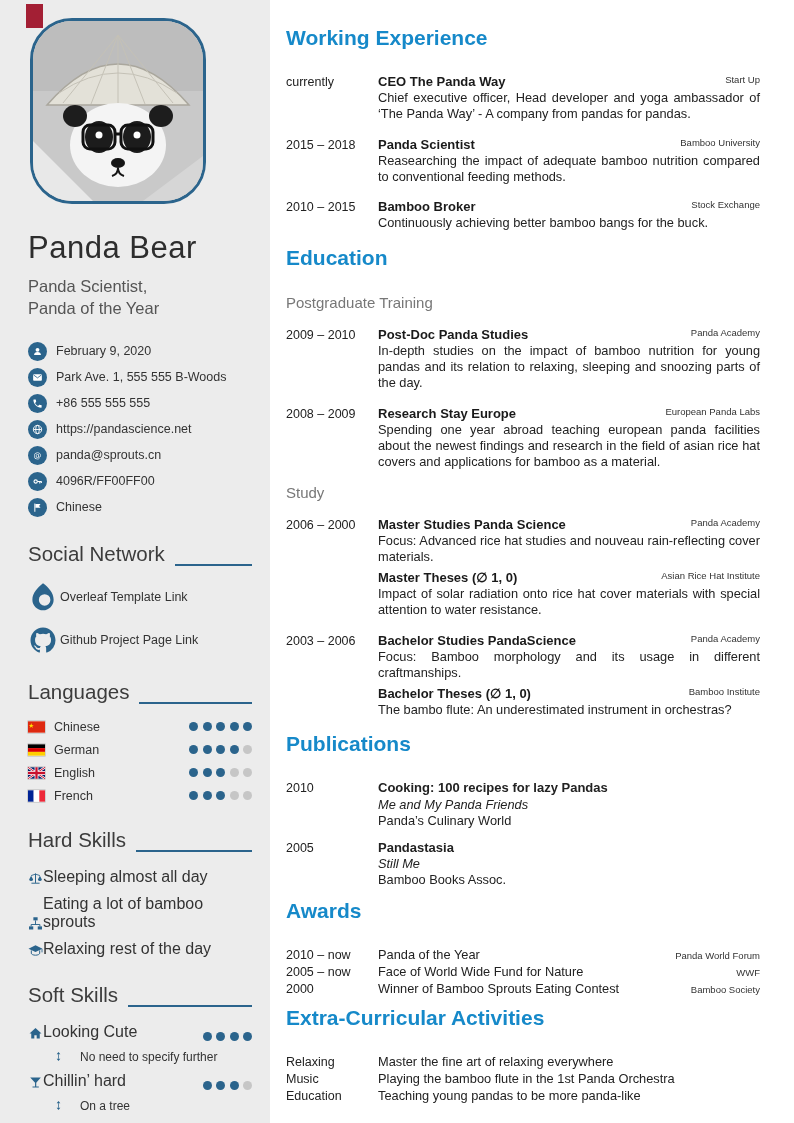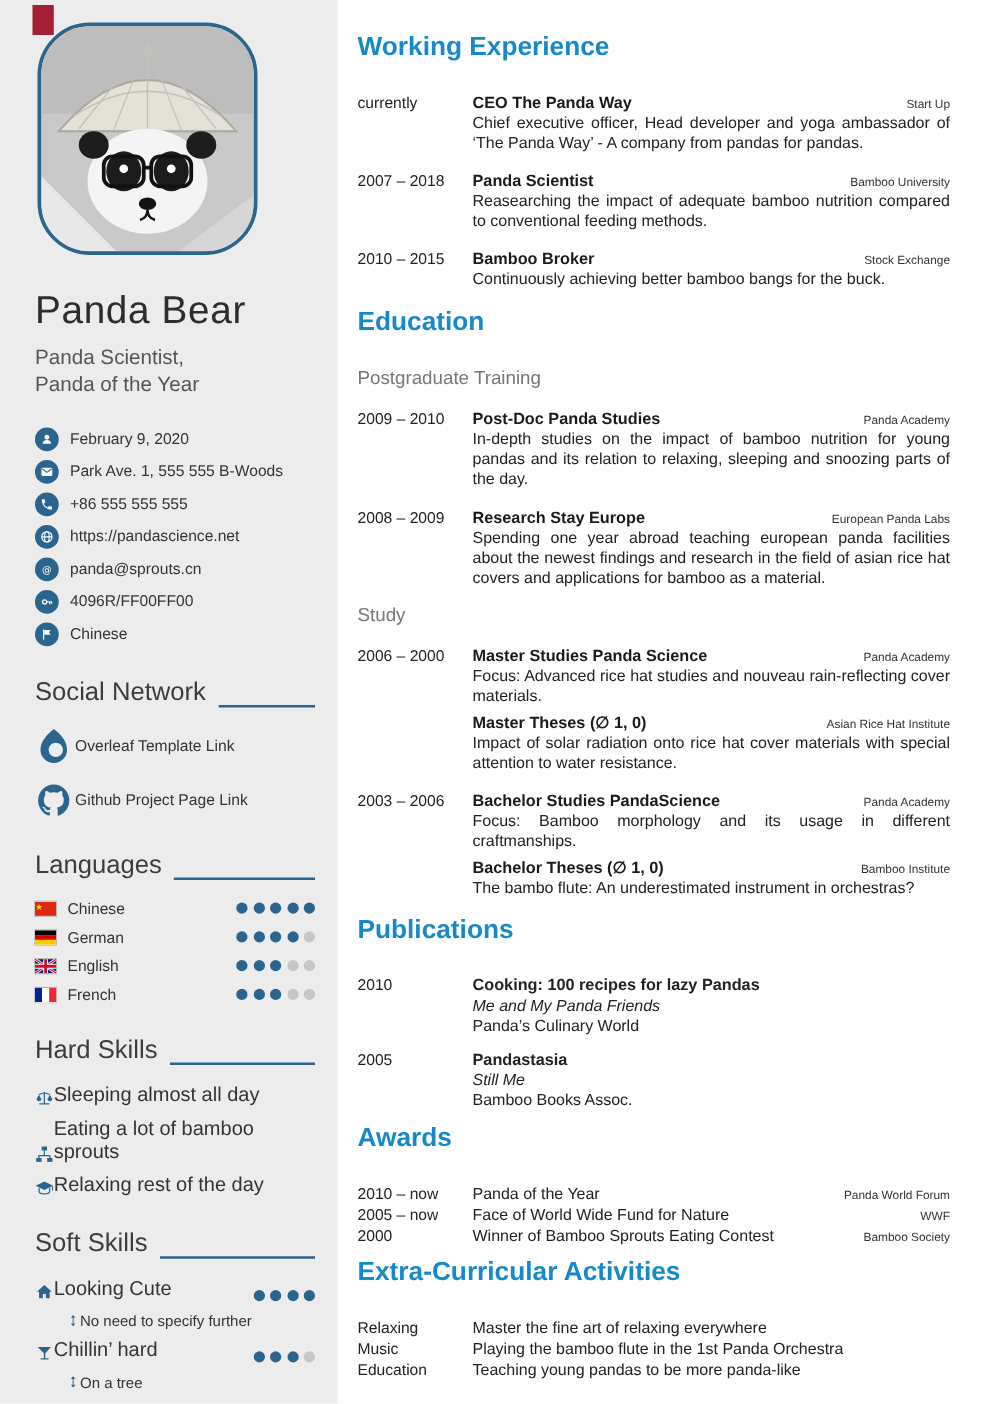--- a/index.html
+++ b/index.html
@@ -26,31 +26,31 @@
   .sicon-lg svg{width:100%;height:100%}
   .lang-row{display:flex;align-items:center;gap:9px;margin-bottom:9px;font-size:12.5px;color:#333}
   .flag{width:17px;height:12px;display:inline-flex;box-shadow:0 0 0 .5px #b5b5b5}
   .flag svg{width:100%;height:100%}
   .dots{display:flex;gap:4.5px;margin-left:auto;align-items:center}
   .dot{width:9px;height:9px;border-radius:50%;background:#c6c6c6}
   .dot.filled{background:#2b648c}
   .hs-row{display:flex;align-items:flex-end;gap:0;font-size:16px;margin-bottom:9px;color:#333}
   .sicon{width:15px;height:15px;min-width:15px;display:inline-flex}
   .sicon svg{width:100%;height:100%}
-  .skill-sub{display:flex;align-items:center;gap:0;font-size:12px;margin:0 0 8px 25px;color:#333}
+  .skill-sub{display:flex;align-items:center;gap:16px;font-size:12px;margin:0 0 8px 25px;color:#333}
   .sicon.sm{width:11px;height:11px;min-width:11px}
 
   
   main{flex:1;padding:16px 34px 0 16px;background:#fff}
   .main-h{font-size:21px;color:#1689c9;font-weight:700;margin:10px 0 24px}
   section{margin-bottom:6px}
   .entry{display:flex;margin-bottom:15px}
   .period{width:92px;min-width:92px;font-size:12.5px;color:#222;padding-top:1px}
   .content{flex:1}
-  .role-row{display:flex;justify-content:space-between;align-items:flex-end}
+  .role-row{display:flex;justify-content:space-between;align-items:flex-start}
   .role{font-weight:700;font-size:13px;color:#1a1a1a}
   .org{font-size:9.5px;color:#333;white-space:nowrap;margin-left:12px}
   .desc{font-size:12.8px;line-height:1.24;text-align:justify;color:#222;margin-top:1px}
   .sub-title{font-size:15px;color:#777;margin:0 0 16px}
   .thesis{margin-top:5px}
   .pub .content div{line-height:1.25}
   .pub-title{font-weight:700;font-size:13px}
   .pub-sub{font-style:italic;font-size:12.8px}
   .pub-pubr{font-size:12.8px}
   .pub{margin-bottom:11px}
@@ -365,21 +365,21 @@
         <div class="content">
           <div class="role-row">
             <span class="role">CEO The Panda Way</span>
             <span class="org">Start Up</span>
           </div>
           <div class="desc">Chief executive officer, Head developer and yoga ambassador of ‘The Panda Way’ - A company from pandas for pandas.</div>
         </div>
       </div>
 
       <div class="entry">
-        <div class="period">2007 – 2018</div>
+        <div class="period">2015 – 2018</div>
         <div class="content">
           <div class="role-row">
             <span class="role">Panda Scientist</span>
             <span class="org">Bamboo University</span>
           </div>
           <div class="desc">Reasearching the impact of adequate bamboo nutrition compared to conventional feeding methods.</div>
         </div>
       </div>
 
       <div class="entry">

